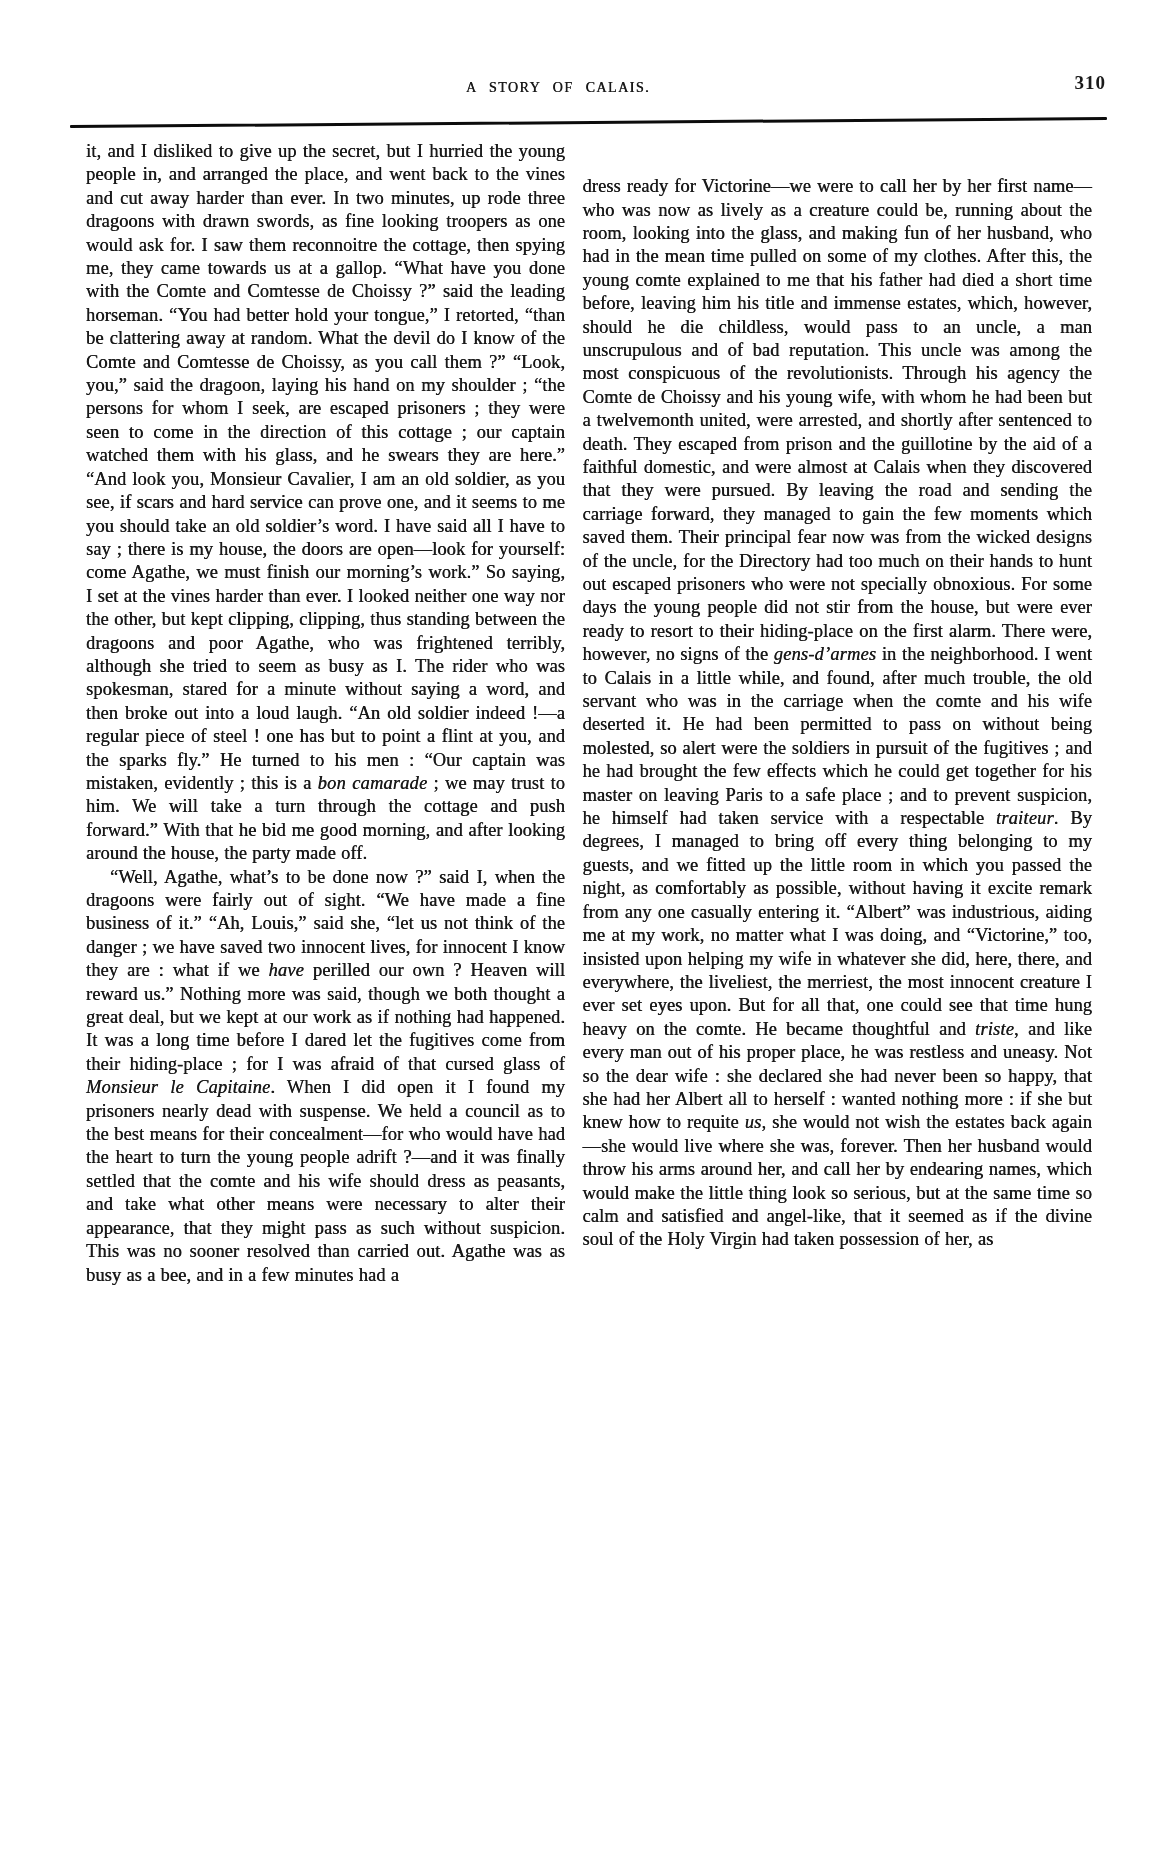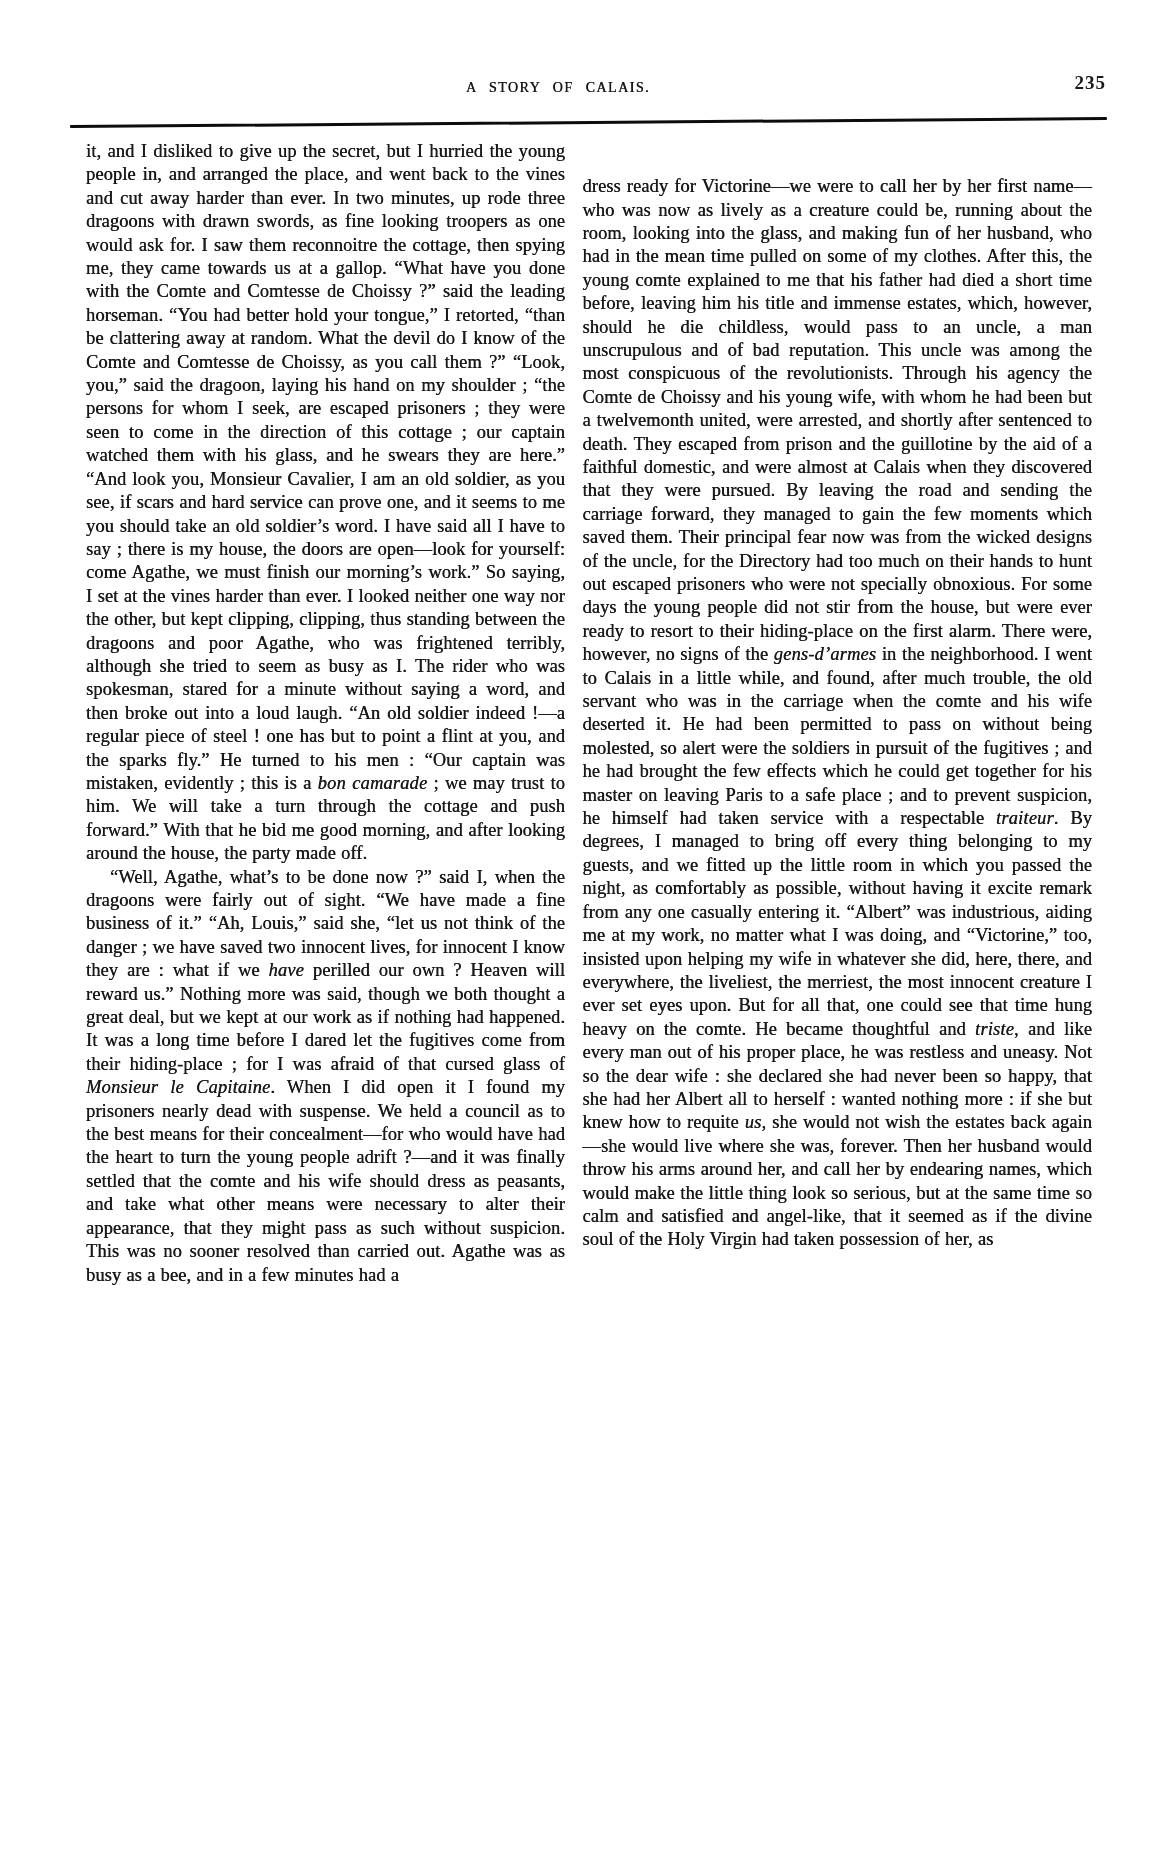--- a/index.html
+++ b/index.html
@@ -71,21 +71,21 @@
   }
   .para { margin: 0; }
   .para.indent { text-indent: 24px; }
   .para i { letter-spacing: 0.2px; }
 </style>
 </head>
 <body>
 
 <div class="page">
   <div class="running-title">A STORY OF CALAIS.</div>
-  <div class="page-number">235</div>
+  <div class="page-number">310</div>
   <div class="header-rule"></div>
   <div class="columns">
     <div class="column left">
         <p class="para">it, and I disliked to give up the secret, but I hurried the young people in, and arranged the place, and went back to the vines and cut away harder than ever. In two minutes, up rode three dragoons with drawn swords, as fine looking troopers as one would ask for. I saw them reconnoitre the cottage, then spying me, they came towards us at a gallop. “What have you done with the Comte and Comtesse de Choissy&nbsp;?” said the leading horseman. “You had better hold your tongue,” I retorted, “than be clattering away at random. What the devil do I know of the Comte and Comtesse de Choissy, as you call them&nbsp;?” “Look, you,” said the dragoon, laying his hand on my shoulder&nbsp;; “the persons for whom I seek, are escaped prisoners&nbsp;; they were seen to come in the direction of this cottage&nbsp;; our captain watched them with his glass, and he swears they are here.” “And look you, Monsieur Cavalier, I am an old soldier, as you see, if scars and hard service can prove one, and it seems to me you should take an old soldier’s word. I have said all I have to say&nbsp;; there is my house, the doors are open—look for yourself: come Agathe, we must finish our morning’s work.” So saying, I set at the vines harder than ever. I looked neither one way nor the other, but kept clipping, clipping, thus standing between the dragoons and poor Agathe, who was frightened terribly, although she tried to seem as busy as I. The rider who was spokesman, stared for a minute without saying a word, and then broke out into a loud laugh. “An old soldier indeed&nbsp;!—a regular piece of steel&nbsp;! one has but to point a flint at you, and the sparks fly.” He turned to his men&nbsp;: “Our captain was mistaken, evidently&nbsp;; this is a <i>bon camarade</i>&nbsp;; we may trust to him. We will take a turn through the cottage and push forward.” With that he bid me good morning, and after looking around the house, the party made off.</p>
         <p class="para indent">“Well, Agathe, what’s to be done now&nbsp;?” said I, when the dragoons were fairly out of sight. “We have made a fine business of it.” “Ah, Louis,” said she, “let us not think of the danger&nbsp;; we have saved two innocent lives, for innocent I know they are&nbsp;: what if we <i>have</i> perilled our own&nbsp;? Heaven will reward us.” Nothing more was said, though we both thought a great deal, but we kept at our work as if nothing had happened. It was a long time before I dared let the fugitives come from their hiding-place&nbsp;; for I was afraid of that cursed glass of <i>Monsieur le Capitaine</i>. When I did open it I found my prisoners nearly dead with suspense. We held a council as to the best means for their concealment—for who would have had the heart to turn the young people adrift&nbsp;?—and it was finally settled that the comte and his wife should dress as peasants, and take what other means were necessary to alter their appearance, that they might pass as such without suspicion. This was no sooner resolved than carried out. Agathe was as busy as a bee, and in a few minutes had a</p>
       </div>
     <div class="column-divider"></div>
     <div class="column right">
         <p class="para">dress ready for Victorine—we were to call her by her first name—who was now as lively as a creature could be, running about the room, looking into the glass, and making fun of her husband, who had in the mean time pulled on some of my clothes. After this, the young comte explained to me that his father had died a short time before, leaving him his title and immense estates, which, however, should he die childless, would pass to an uncle, a man unscrupulous and of bad reputation. This uncle was among the most conspicuous of the revolutionists. Through his agency the Comte de Choissy and his young wife, with whom he had been but a twelvemonth united, were arrested, and shortly after sentenced to death. They escaped from prison and the guillotine by the aid of a faithful domestic, and were almost at Calais when they discovered that they were pursued. By leaving the road and sending the carriage forward, they managed to gain the few moments which saved them. Their principal fear now was from the wicked designs of the uncle, for the Directory had too much on their hands to hunt out escaped prisoners who were not specially obnoxious. For some days the young people did not stir from the house, but were ever ready to resort to their hiding-place on the first alarm. There were, however, no signs of the <i>gens-d’armes</i> in the neighborhood. I went to Calais in a little while, and found, after much trouble, the old servant who was in the carriage when the comte and his wife deserted it. He had been permitted to pass on without being molested, so alert were the soldiers in pursuit of the fugitives&nbsp;; and he had brought the few effects which he could get together for his master on leaving Paris to a safe place&nbsp;; and to prevent suspicion, he himself had taken service with a respectable <i>traiteur</i>. By degrees, I managed to bring off every thing belonging to my guests, and we fitted up the little room in which you passed the night, as comfortably as possible, without having it excite remark from any one casually entering it. “Albert” was industrious, aiding me at my work, no matter what I was doing, and “Victorine,” too, insisted upon helping my wife in whatever she did, here, there, and everywhere, the liveliest, the merriest, the most innocent creature I ever set eyes upon. But for all that, one could see that time hung heavy on the comte. He became thoughtful and <i>triste</i>, and like every man out of his proper place, he was restless and uneasy. Not so the dear wife&nbsp;: she declared she had never been so happy, that she had her Albert all to herself&nbsp;: wanted nothing more&nbsp;: if she but knew how to requite <i>us</i>, she would not wish the estates back again—she would live where she was, forever. Then her husband would throw his arms around her, and call her by endearing names, which would make the little thing look so serious, but at the same time so calm and satisfied and angel-like, that it seemed as if the divine soul of the Holy Virgin had taken possession of her, as</p>
       </div>

